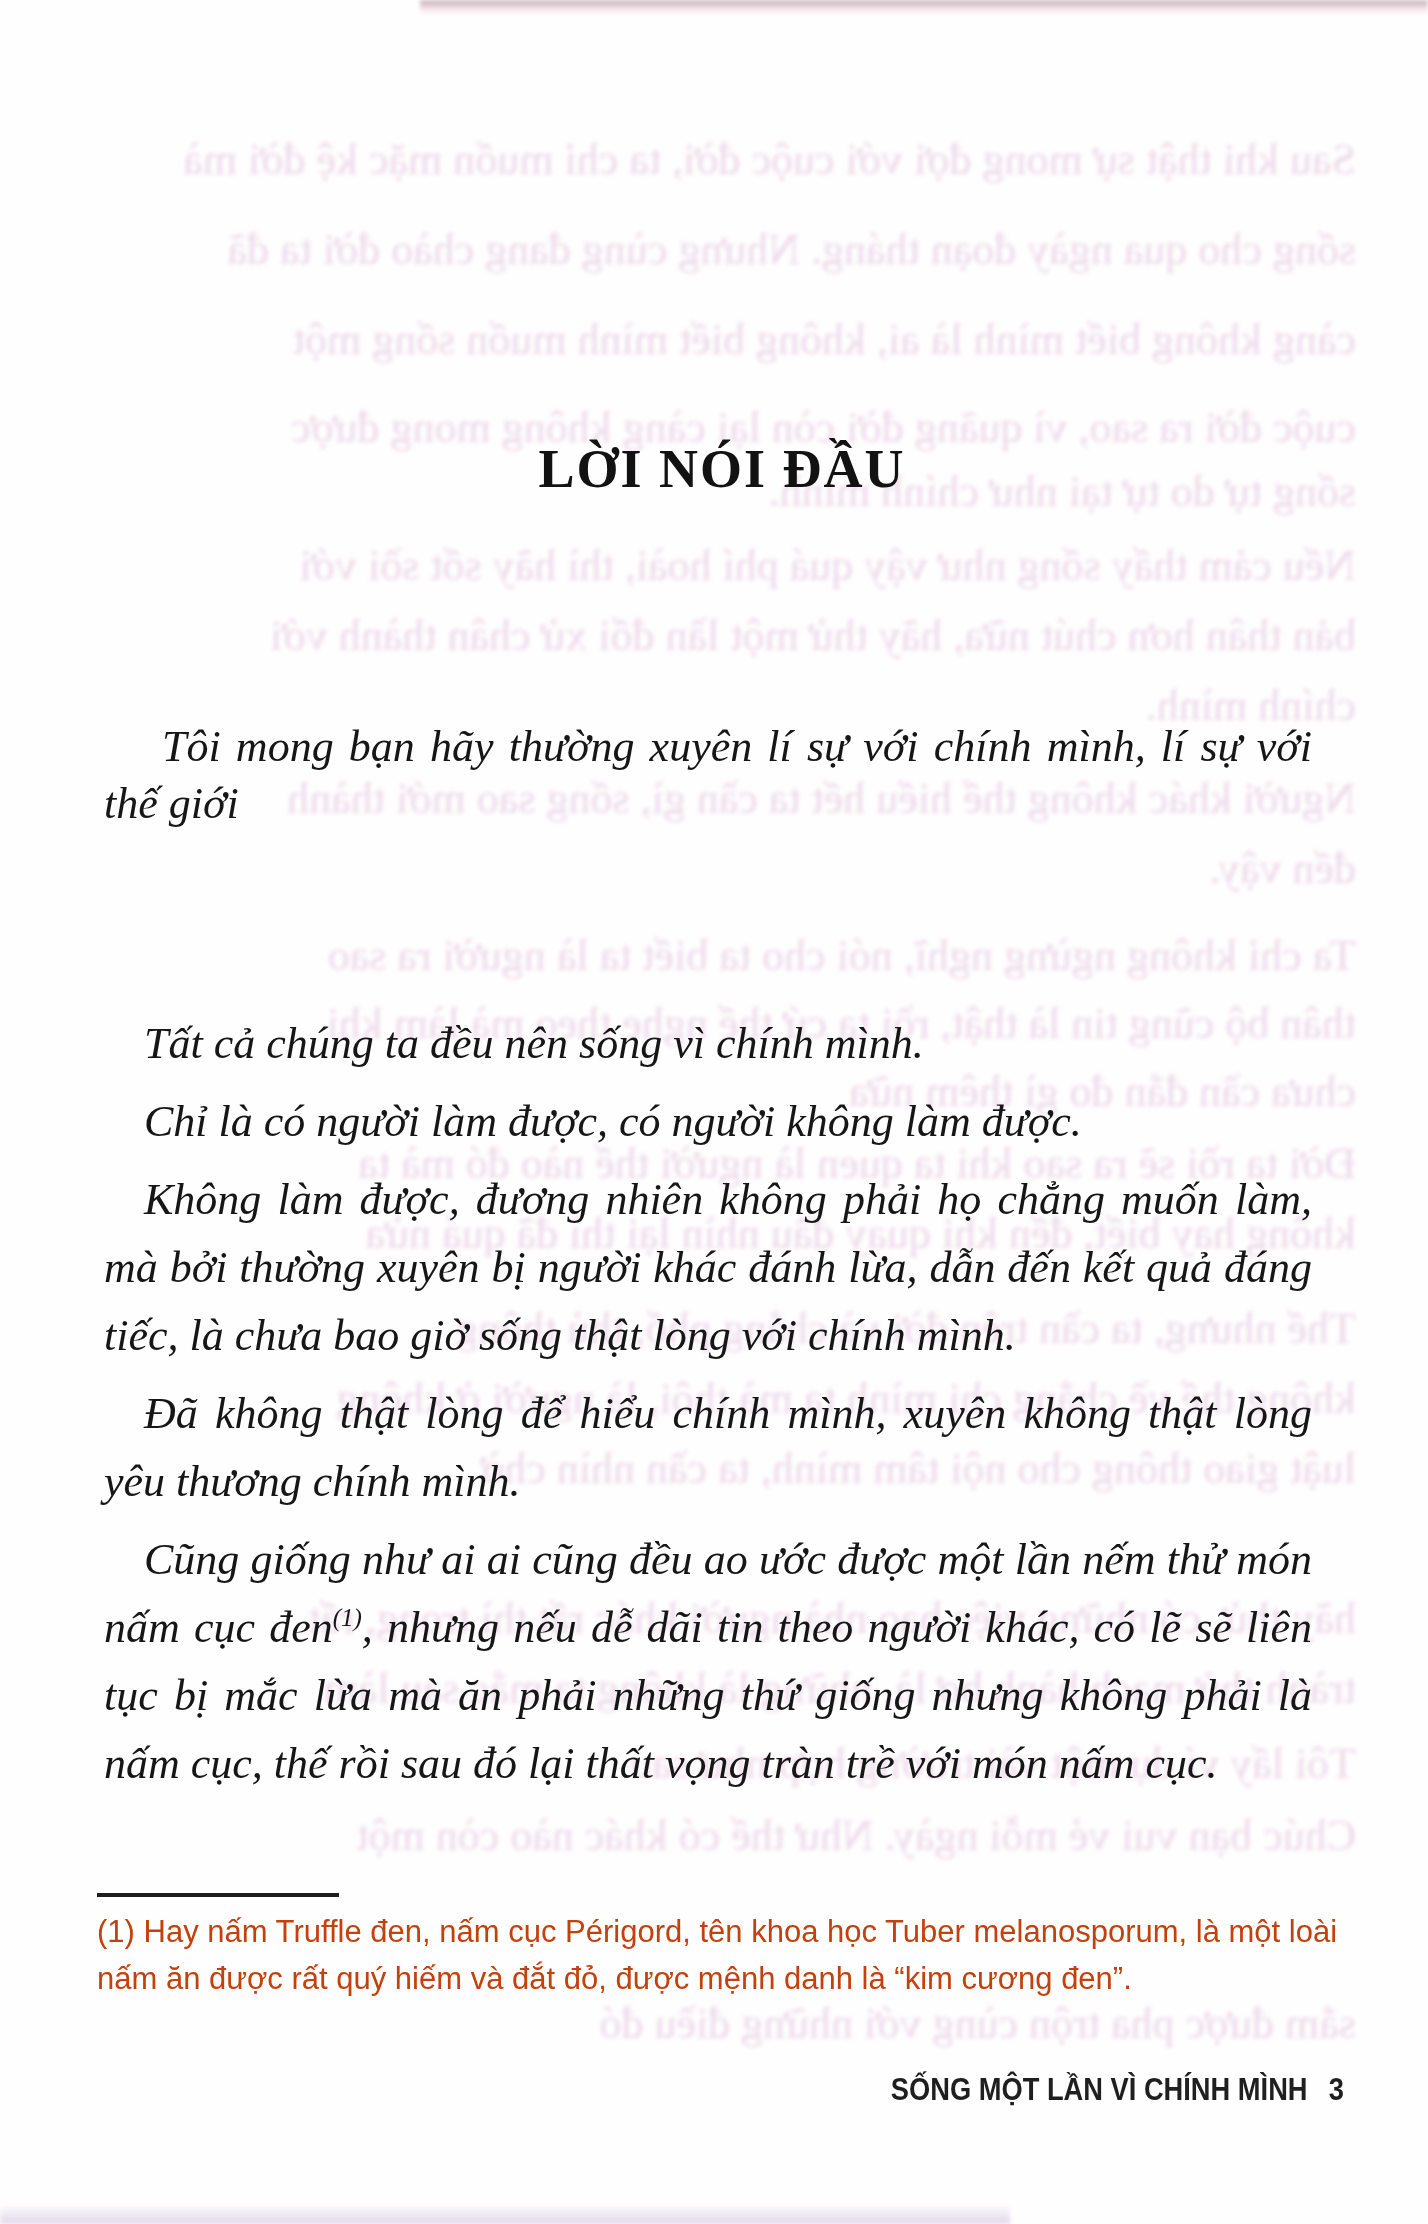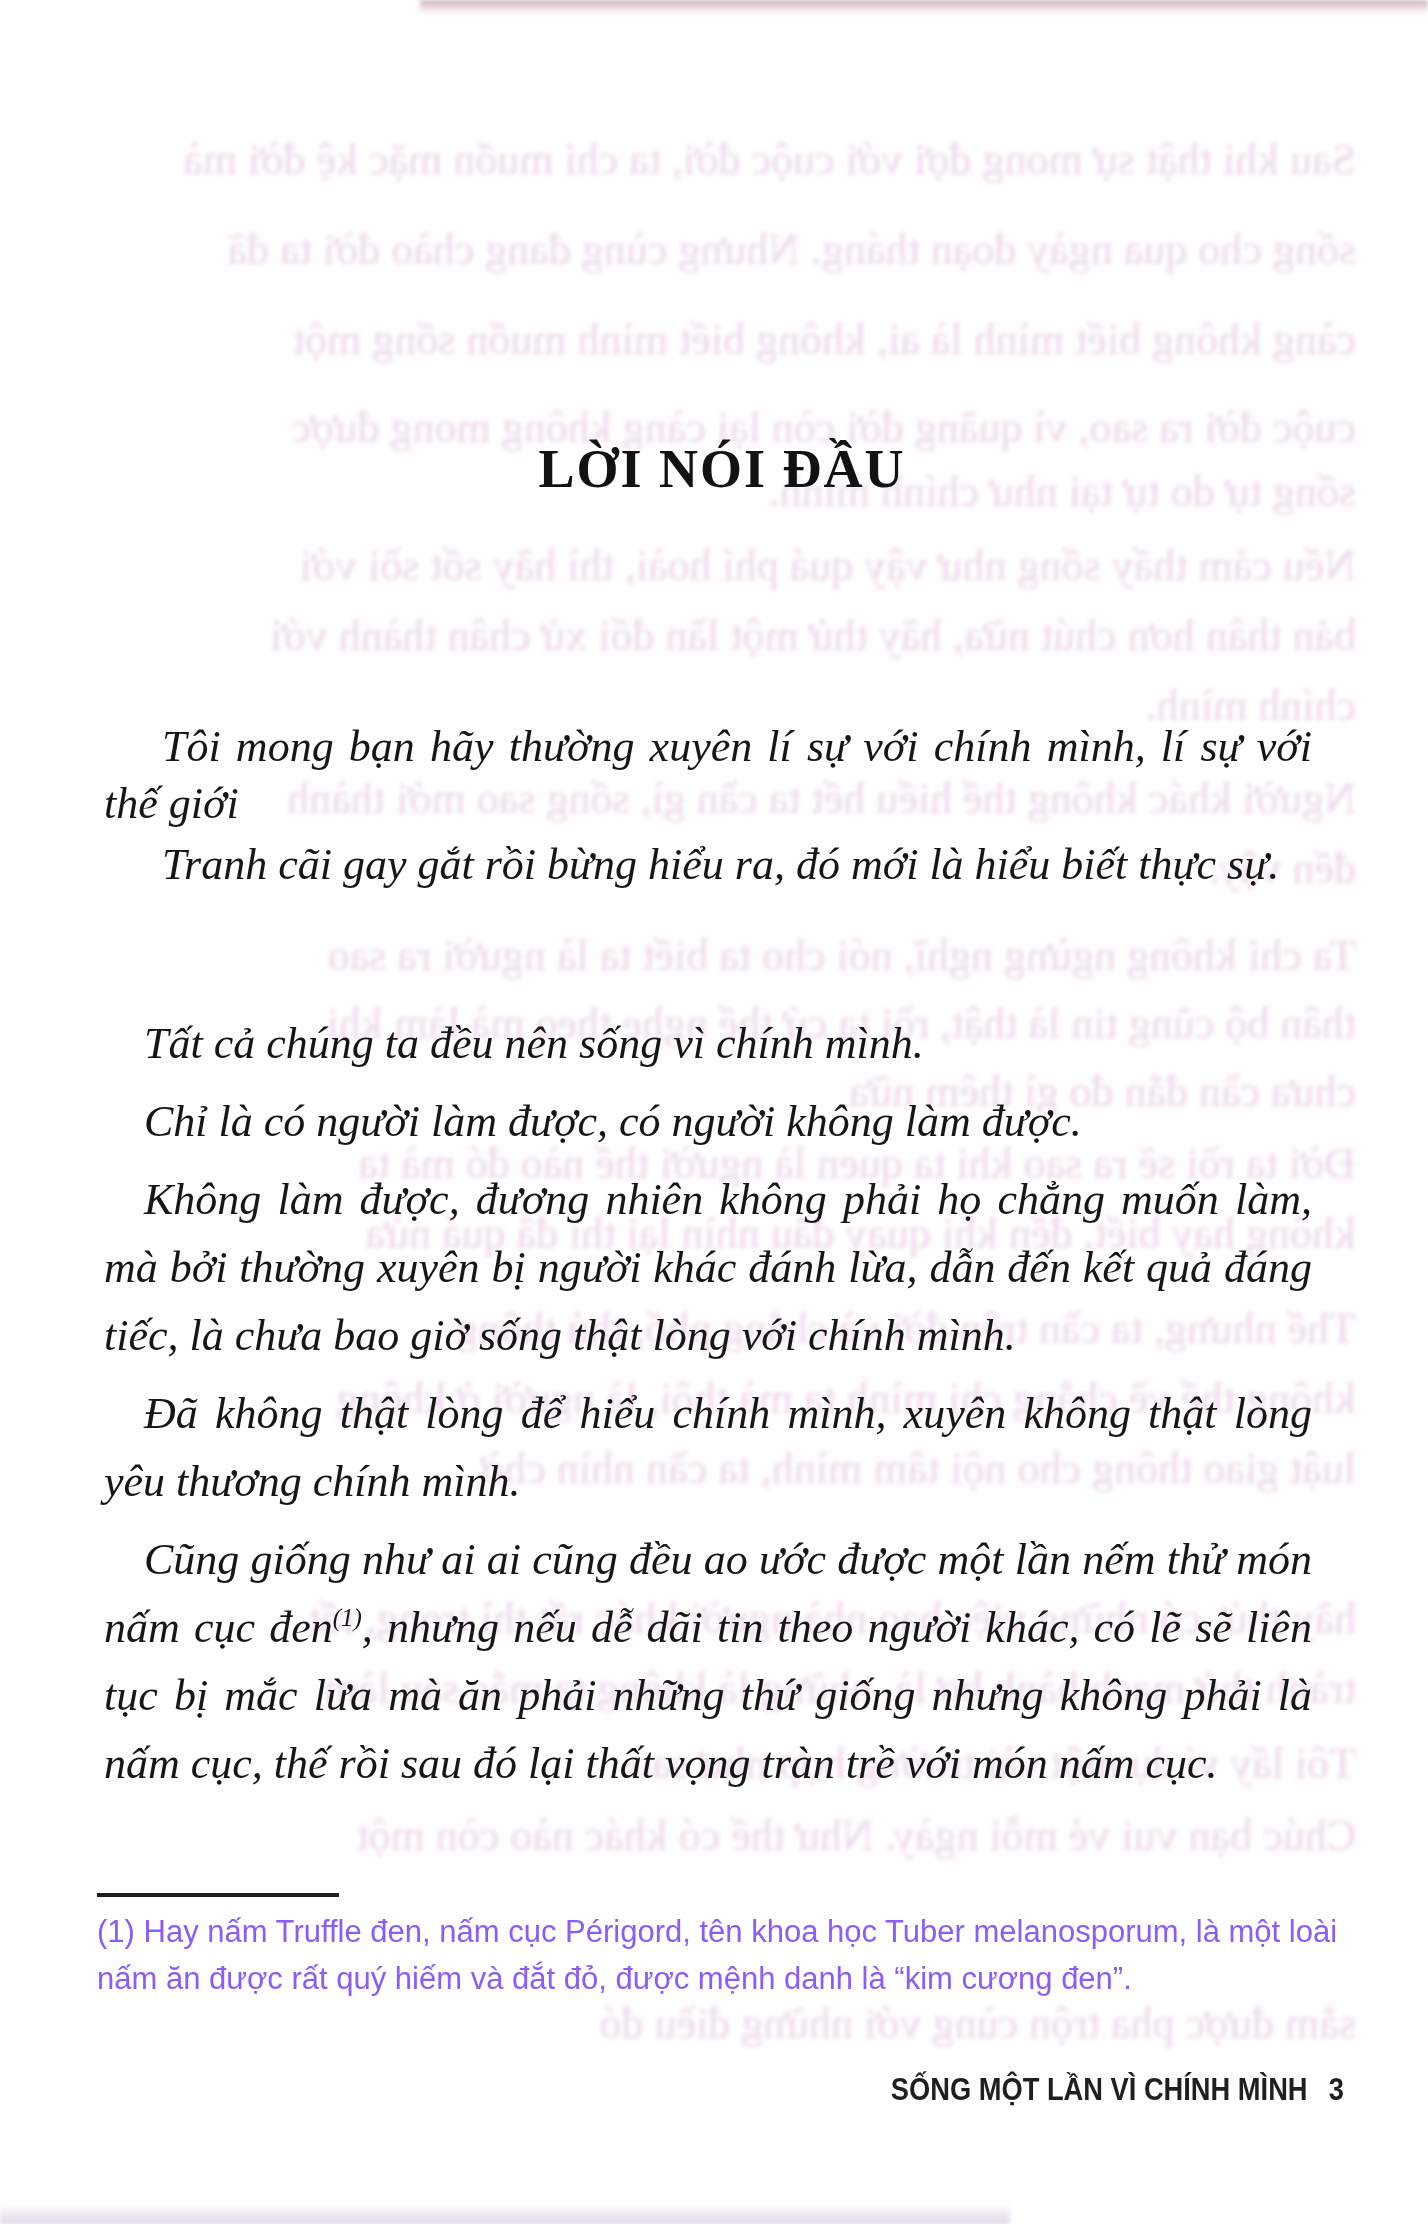--- a/index.html
+++ b/index.html
@@ -60,21 +60,21 @@
   .body-block p { margin:0 0 10px 0; text-indent:40px;font-style:italic; }
   .body-block sup { font-size:25px; line-height:0; }
 
   .footnote-rule {
     position:absolute; top:1893px; left:97px;
     width:242px; height:4px; background:#1e1e1e;
   }
   .footnote {
     position:absolute; top:1908px; left:97px; width:1245px;
     font-family:"Liberation Sans", sans-serif;
-    font-size:31px; line-height:47px; color:#8b5cf6;
+    font-size:31px; line-height:47px; color:#c2410c;
   }
 
   .running-footer {
     position:absolute; top:2072px; right:84px;
     font-family:"Liberation Sans", sans-serif;
     font-weight:bold; font-size:31px; color:#1f1f1f;
     transform:scaleX(0.88); transform-origin:right center;
     white-space:nowrap;
   }
   .running-footer .pagenum { margin-left:24px; }
@@ -109,21 +109,20 @@
       <div class="bleed-line" style="top: 1665px;">trành thử mạch hành bơ là, những là không ta mắc sau làm</div>
       <div class="bleed-line" style="top: 1740px;">Tôi lấy ví dụ một vài trường hợp như sau</div>
       <div class="bleed-line" style="top: 1812px;">Chúc bạn vui vẻ mỗi ngày. Như thế có khác nào còn một</div>
       <div class="bleed-line" style="top: 2000px;">sắm được pha trộn cùng với những điều đó</div>
     </div>
 
   <h1 class="chapter-title">LỜI NÓI ĐẦU</h1>
 
   <div class="quote-block">
     <p>Tôi mong bạn hãy thường xuyên lí sự với chính mình, lí sự với thế giới</p>
-    <p>Tranh cãi gay gắt rồi bừng hiểu ra, đó mới là hiểu biết thực sự.</p>
   </div>
 
   <div class="body-block">
     <p>Tất cả chúng ta đều nên sống vì chính mình.</p>
     <p>Chỉ là có người làm được, có người không làm được.</p>
     <p>Không làm được, đương nhiên không phải họ chẳng muốn làm, mà bởi thường xuyên bị người khác đánh lừa, dẫn đến kết quả đáng tiếc, là chưa bao giờ sống thật lòng với chính mình.</p>
     <p>Đã không thật lòng để hiểu chính mình, xuyên không thật lòng yêu thương chính mình.</p>
     <p><span>Cũng giống như ai ai cũng đều ao ước được một lần nếm thử món nấm cục đen</span><sup>(1)</sup><span>, nhưng nếu dễ dãi tin theo người khác, có lẽ sẽ liên tục bị mắc lừa mà ăn phải những thứ giống nhưng không phải là nấm cục, thế rồi sau đó lại thất vọng tràn trề với món nấm cục.</span></p>
   </div>
 

